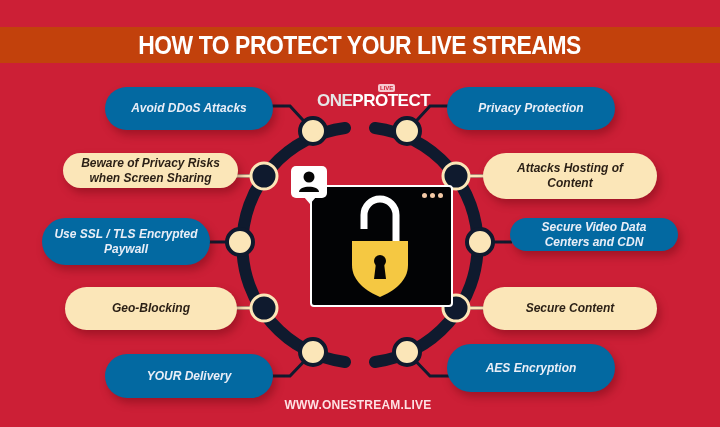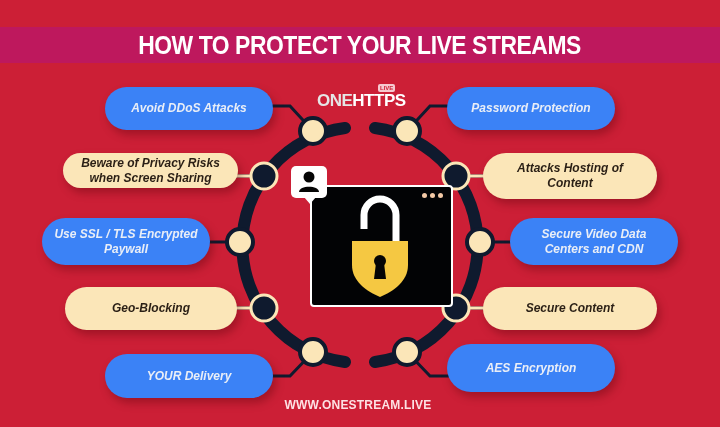--- a/index.html
+++ b/index.html
@@ -1,42 +1,42 @@
 <!DOCTYPE html>
 <html><head>
 <meta charset="utf-8">
 <style>
   html,body{margin:0;padding:0;}
   body{width:720px;height:427px;overflow:hidden;background:#cc1f36;position:relative;font-family:"Liberation Sans","DejaVu Sans",sans-serif;}
-  .titlebar{position:absolute;left:0;top:27px;width:720px;height:36px;background:#be185d;display:flex;align-items:center;justify-content:center;}
+  .titlebar{position:absolute;left:0;top:27px;width:720px;height:36px;background:#c2410c;display:flex;align-items:center;justify-content:center;}
   .titlebar span{color:#fff;font-family:"Liberation Sans",sans-serif;font-weight:bold;font-size:26px;letter-spacing:-0.5px;transform:scaleX(0.88);display:inline-block;}
   .logo{position:absolute;left:317px;top:86px;height:24px;}
   .logo .brand{position:absolute;left:0;top:5px;font-weight:bold;font-size:17px;letter-spacing:-0.5px;color:#fff;}
   .logo .brand .one{color:#e5e5e5;}
   .logo .badge{position:absolute;left:61px;top:-2px;background:#f6c9cf;color:#cc1f36;font-size:6px;font-weight:bold;padding:0 2px;border-radius:2px;line-height:8px;}
   svg.diag{position:absolute;left:0;top:0;}
   .pill{position:absolute;border-radius:26px;display:flex;align-items:center;justify-content:center;text-align:center;font-style:italic;font-weight:bold;font-size:12px;line-height:15px;box-shadow:3px 5px 8px rgba(80,0,10,0.35);padding:0 10px;box-sizing:border-box;}
-  .pill.dark{background:#3b82f6;color:#e9eef7;text-align:center;}
+  .pill.dark{background:#0369a1;color:#e9eef7;text-align:center;}
   .pill.cream{background:#fbe6b8;color:#2a1f15;}
   .footer{position:absolute;left:0;width:716px;top:398px;text-align:center;color:#fde1e4;font-weight:bold;font-size:12px;letter-spacing:0.2px;}
   .center-win{position:absolute;left:310px;top:185px;width:143px;height:122px;background:#020305;border:2px solid #fff;border-radius:4px;box-sizing:border-box;}
   .dots{position:absolute;right:8px;top:6px;display:flex;gap:3px;}
   .dots i{display:block;width:5px;height:5px;border-radius:50%;background:#f3c9a6;}
   .user-bubble{position:absolute;left:291px;top:166px;width:36px;height:32px;background:#fff;border-radius:5px;}
   .user-bubble:after{content:"";position:absolute;left:13px;bottom:-6px;border-left:6px solid transparent;border-right:6px solid transparent;border-top:7px solid #fff;}
 </style>
 </head>
 <body>
 
 <div class="titlebar">
   <span>HOW TO PROTECT YOUR LIVE STREAMS</span>
 </div>
 
 <div class="logo">
-  <div class="brand"><span class="one">ONE</span><span>HTTPS</span></div>
+  <div class="brand"><span class="one">ONE</span><span>PROTECT</span></div>
   <div class="badge">LIVE</div>
 </div>
 
 <svg class="diag" width="720" height="427" viewBox="0 0 720 427">
 
   <path d="M 345 128 A 118 118 0 0 0 345 362" fill="none" stroke="#0f1a2e" stroke-width="12" stroke-linecap="round"></path>
   <path d="M 375 128 A 118 118 0 0 1 375 362" fill="none" stroke="#0f1a2e" stroke-width="12" stroke-linecap="round"></path>
 
   <g stroke="#0f1a2e" stroke-width="3" fill="none">
     <polyline points="268,106 290,106 313,131"></polyline>
@@ -89,26 +89,26 @@
     <span>Use SSL / TLS Encrypted Paywall</span>
   </div>
 <div class="pill cream" style="left:65px;top:287px;width:172px;height:43px;">
     <span>Geo-Blocking</span>
   </div>
 <div class="pill dark" style="left:105px;top:354px;width:168px;height:44px;">
     <span>YOUR Delivery</span>
   </div>
 
 <div class="pill dark" style="left:447px;top:87px;width:168px;height:43px;">
-    <span>Password Protection</span>
+    <span>Privacy Protection</span>
   </div>
 <div class="pill cream" style="left:483px;top:153px;width:174px;height:46px;">
     <span>Attacks Hosting of Content</span>
   </div>
-<div class="pill dark" style="left:510px;top:218px;width:168px;height:47px;">
+<div class="pill dark" style="left:510px;top:218px;width:168px;height:33px;">
     <span>Secure Video Data Centers and CDN</span>
   </div>
 <div class="pill cream" style="left:483px;top:287px;width:174px;height:43px;">
     <span>Secure Content</span>
   </div>
 <div class="pill dark" style="left:447px;top:344px;width:168px;height:48px;">
     <span>AES Encryption</span>
   </div>
 
 <div class="center-win">

